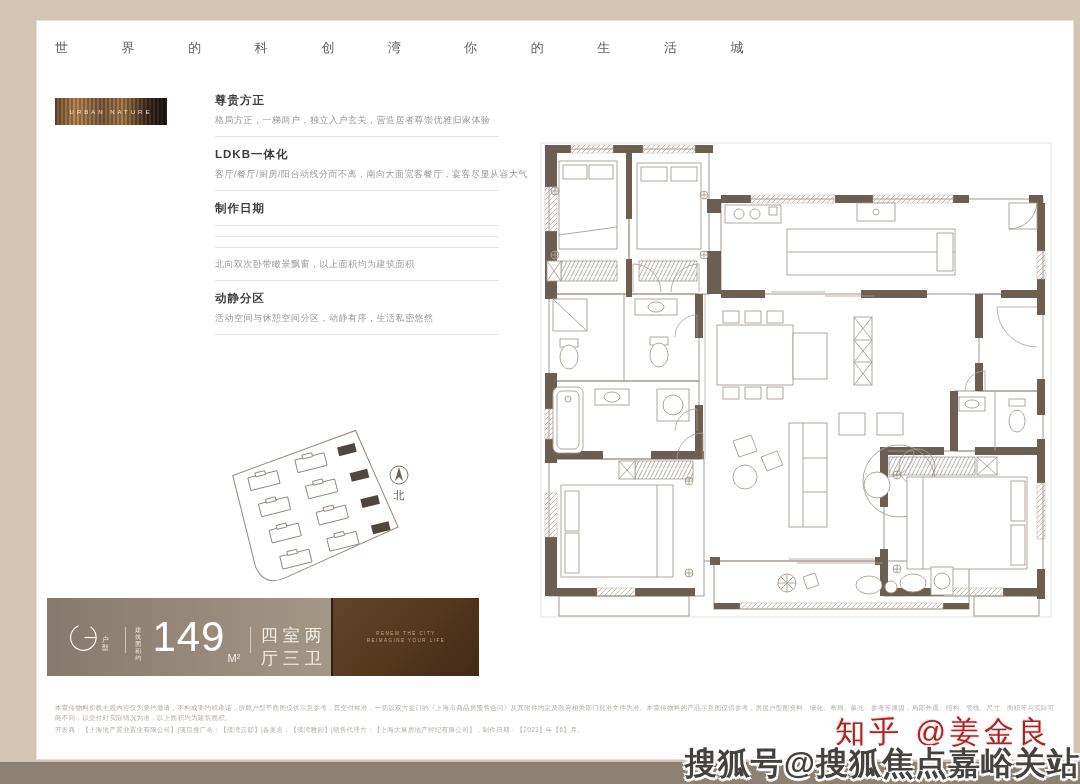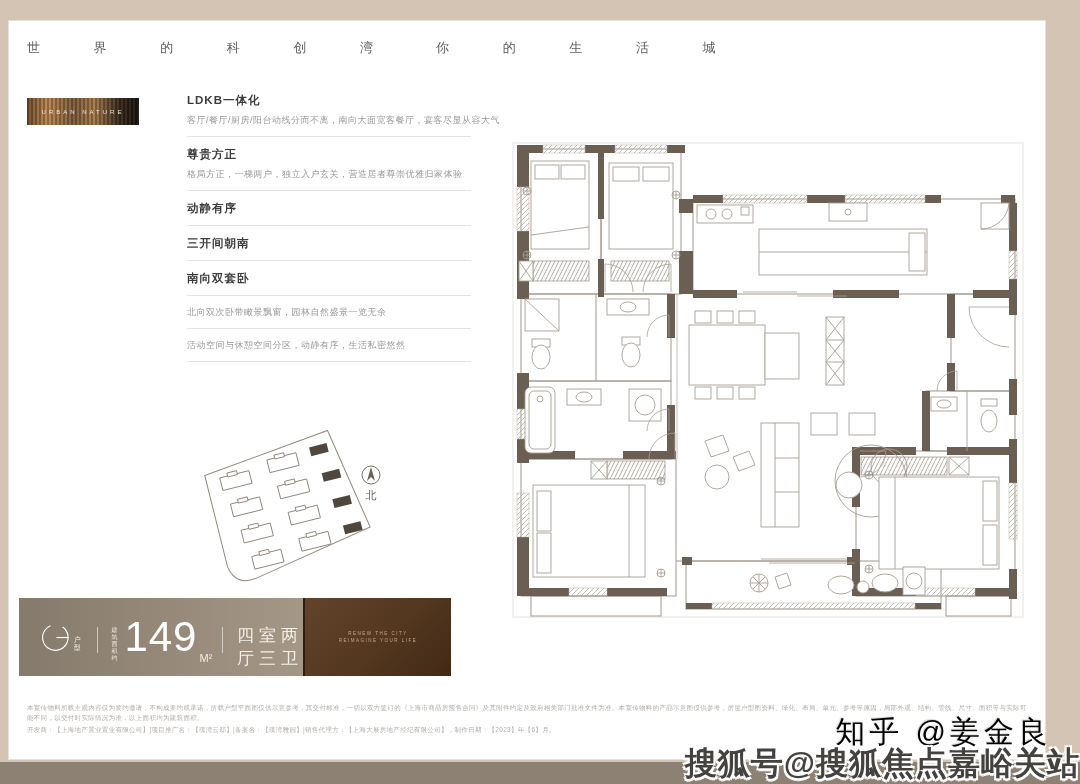--- a/index.html
+++ b/index.html
@@ -3,21 +3,21 @@
 <meta charset="utf-8">
 <style>
   html,body{margin:0;padding:0;}
   body{
     width:1080px;height:784px;position:relative;overflow:hidden;
     background:#d4c4b3;
     font-family:"Liberation Sans", sans-serif;
   }
   .bottom-band{position:absolute;left:0;bottom:0;width:1080px;height:22px;background:#8d8174;}
   .card{
-    position:absolute;left:8px;top:20px;width:1038px;height:740px;
+    position:absolute;left:36px;top:20px;width:1038px;height:740px;
     background:#ffffff;border:1px solid #e6e1da;box-sizing:border-box;
   }
   
   .header{position:absolute;left:18px;top:18px;font-size:13px;color:#5f5f5f;white-space:nowrap;}
   .header .phrase{letter-spacing:25px;}
   .header .gap{display:inline-block;width:38px;}
   
   .thumb{
     position:absolute;left:18px;top:77px;width:112px;height:27px;
     background:linear-gradient(90deg,#6e4a2c 0%,#b9854e 18%,#7c5a3a 42%,#a67948 60%,#3a2a1d 82%,#16100b 100%);
@@ -31,21 +31,21 @@
   .feat{margin-bottom:0;}
   .feat .t{font-size:11.5px;font-weight:bold;color:#3c3c3c;letter-spacing:1px;margin:0 0 6px 0;}
   .feat .d{font-size:9px;color:#9a9a9a;letter-spacing:.5px;margin:0;white-space:nowrap;}
   .feat .rule{border:none;border-top:1px solid #e4e4e4;margin:9px 0 10px 0;}
   
   .siteplan{position:absolute;left:178px;top:408px;}
   
   .banner{position:absolute;left:10px;top:577px;width:432px;height:78px;display:flex;}
   .banner .grad{
     flex:1;background:linear-gradient(90deg,#857a6c 0%,#948778 45%,#a49786 100%);
-    display:flex;align-items:center;padding-left:22px;color:#fff;text-align:right;
+    display:flex;align-items:center;padding-left:22px;color:#fff;
   }
   .banner .gmark{margin-right:2px;}
   .banner .vlabel{display:flex;flex-direction:column;font-size:7px;line-height:8px;color:#efe9df;margin:14px 6px 0 2px;}
   .banner .sep{width:1px;height:26px;background:rgba(255,255,255,.55);margin:6px 10px 0 10px;}
   .banner .micro{display:flex;flex-direction:column;font-size:6px;line-height:7px;color:#efe9df;margin-top:14px;letter-spacing:1px;}
   .banner .num{font-size:42px;font-weight:400;letter-spacing:1px;line-height:1;margin:0 1px 0 6px;}
   .banner .unit{font-size:11px;align-self:flex-end;margin:0 0 12px 1px;color:#f2ede4;}
   .banner .layout{font-size:17px;letter-spacing:5px;color:#f4efe7;margin-top:20px;}
   .banner .photo{
     width:146px;background:linear-gradient(135deg,#63432b 0%,#53371f 55%,#412a16 100%);
@@ -53,21 +53,21 @@
     border-left:2px solid #2e1f12;
   }
   .banner .photo span{font-size:4.5px;letter-spacing:1.5px;color:rgba(222,186,148,.85);line-height:7px;}
   
   .floorplan{position:absolute;left:502px;top:120px;}
   
   .disclaimer{position:absolute;left:18px;top:682px;width:1004px;color:#b3aea7;font-size:6.5px;line-height:10px;letter-spacing:.3px;}
   .disclaimer p{margin:0 0 2px 0;}
   
   .wm-zhihu{
-    position:absolute;right:28px;top:712px;font-size:30px;letter-spacing:4px;color:#000000;
+    position:absolute;right:28px;top:712px;font-size:30px;letter-spacing:4px;color:#b91c1c;
     text-shadow:1px 1px 0 rgba(255,255,255,.95), -1px -1px 1px rgba(120,110,100,.25);
     z-index:5;white-space:nowrap;
   }
   .wm-sohu{
     position:absolute;right:0px;top:742px;font-size:32px;font-weight:bold;color:#44423f;letter-spacing:1px;
     text-shadow:-2px -2px 0 #fff,2px -2px 0 #fff,-2px 2px 0 #fff,2px 2px 0 #fff,0 3px 0 rgba(255,255,255,.8);
     z-index:6;white-space:nowrap;
   }
   
   .rm{fill:none;stroke:#a39890;stroke-width:1;}
@@ -92,46 +92,45 @@
   <div class="header">
     <span class="phrase">世 界 的 科 创 湾</span><span class="gap"></span><span class="phrase">你 的 生 活 城</span>
   </div>
 
   <div class="thumb">
     <span>URBAN NATURE</span>
   </div>
 
   <div class="features">
     <div class="feat">
+      <p class="t">尊贵方正</p>
+      <p class="d">格局方正，一梯两户，独立入户玄关，营造居者尊崇优雅归家体验</p>
+      <hr class="rule">
+    </div>
+    <div class="feat">
       <p class="t">LDKB一体化</p>
       <p class="d">客厅/餐厅/厨房/阳台动线分而不离，南向大面宽客餐厅，宴客尽显从容大气</p>
       <hr class="rule">
     </div>
     <div class="feat">
-      <p class="t">尊贵方正</p>
-      <p class="d">格局方正，一梯两户，独立入户玄关，营造居者尊崇优雅归家体验</p>
-      <hr class="rule">
-    </div>
-    <div class="feat">
-      <p class="t">动静有序</p>
-      <hr class="rule">
-    </div>
-    <div class="feat">
-      <p class="t">三开间朝南</p>
-      <hr class="rule">
-    </div>
-    <div class="feat">
-      <p class="t">南向双套卧</p>
-      <hr class="rule">
-    </div>
-    <div class="feat">
-      <p class="d">北向双次卧带瞰景飘窗，园林自然盛景一览无余</p>
-      <hr class="rule">
-    </div>
-    <div class="feat">
+      <p class="t">制作日期</p>
+      <hr class="rule">
+    </div>
+    <div class="feat">
+      <hr class="rule">
+    </div>
+    <div class="feat">
+      <hr class="rule">
+    </div>
+    <div class="feat">
+      <p class="d">北向双次卧带瞰景飘窗，以上面积均为建筑面积</p>
+      <hr class="rule">
+    </div>
+    <div class="feat">
+      <p class="t">动静分区</p>
       <p class="d">活动空间与休憩空间分区，动静有序，生活私密悠然</p>
       <hr class="rule">
     </div>
   </div>
 
   <div class="siteplan">
     <svg width="210" height="170" viewBox="0 0 210 170">
       <g transform="rotate(-14 90 80)">
         <path class="sp" d="M28,30 L158,16 L176,120 L54,142 Q32,146 28,124 Z"></path>
         <g>

